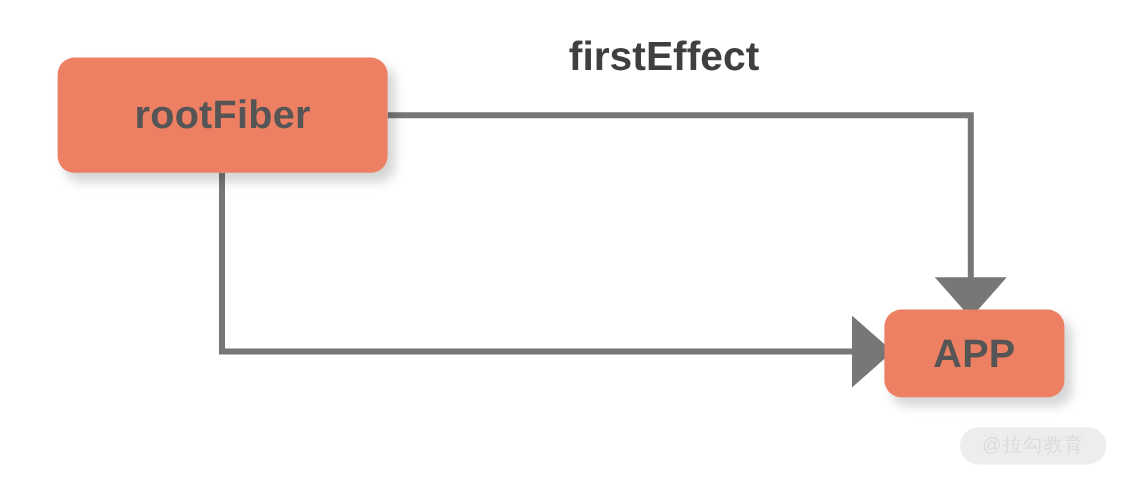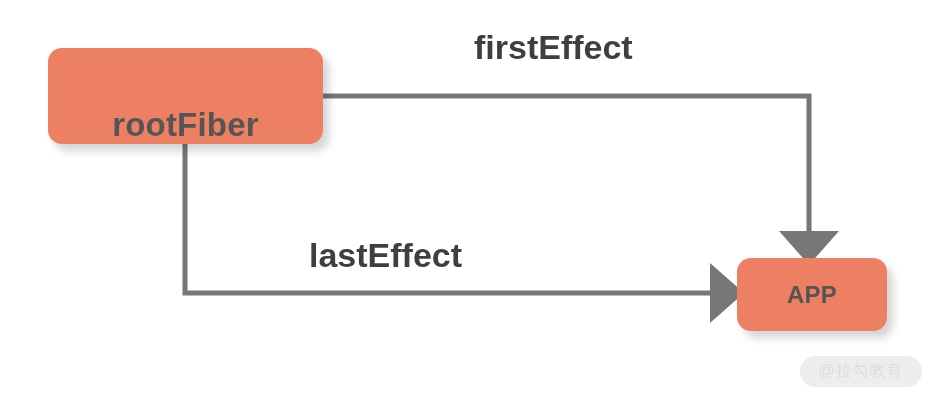--- a/index.html
+++ b/index.html
@@ -41,34 +41,33 @@
     color: #555555;
     letter-spacing: 0.2px;
     white-space: nowrap;
   }
   #node-root-fiber {
     left: 48px;
     top: 48px;
     width: 275px;
     height: 96px;
     background: #ED8063;
-    align-items: flex-end;
   }
   #node-root-fiber .node-label {
     font-size: 33px;
   }
   #node-app {
     left: 737px;
     top: 258px;
     width: 150px;
     height: 73px;
     background: #ED8063;
   }
   #node-app .node-label {
-    font-size: 24px;
+    font-size: 33px;
   }
   .edge-label {
     position: absolute;
     font-weight: bold;
     color: #3F3F3F;
     white-space: nowrap;
     z-index: 3;
   }
   #label-first-effect {
     left: 474px;
@@ -120,17 +119,16 @@
   <div class="node" id="node-root-fiber">
     <span class="node-label">rootFiber</span>
   </div>
 
   <div class="node" id="node-app">
     <span class="node-label">APP</span>
   </div>
 
   <div class="edge-label" id="label-first-effect">firstEffect</div>
 
-  <div class="edge-label" id="label-last-effect">lastEffect</div>
 
   <div id="watermark">@拉勾教育</div>
 
 </div>
 
 </body></html>

